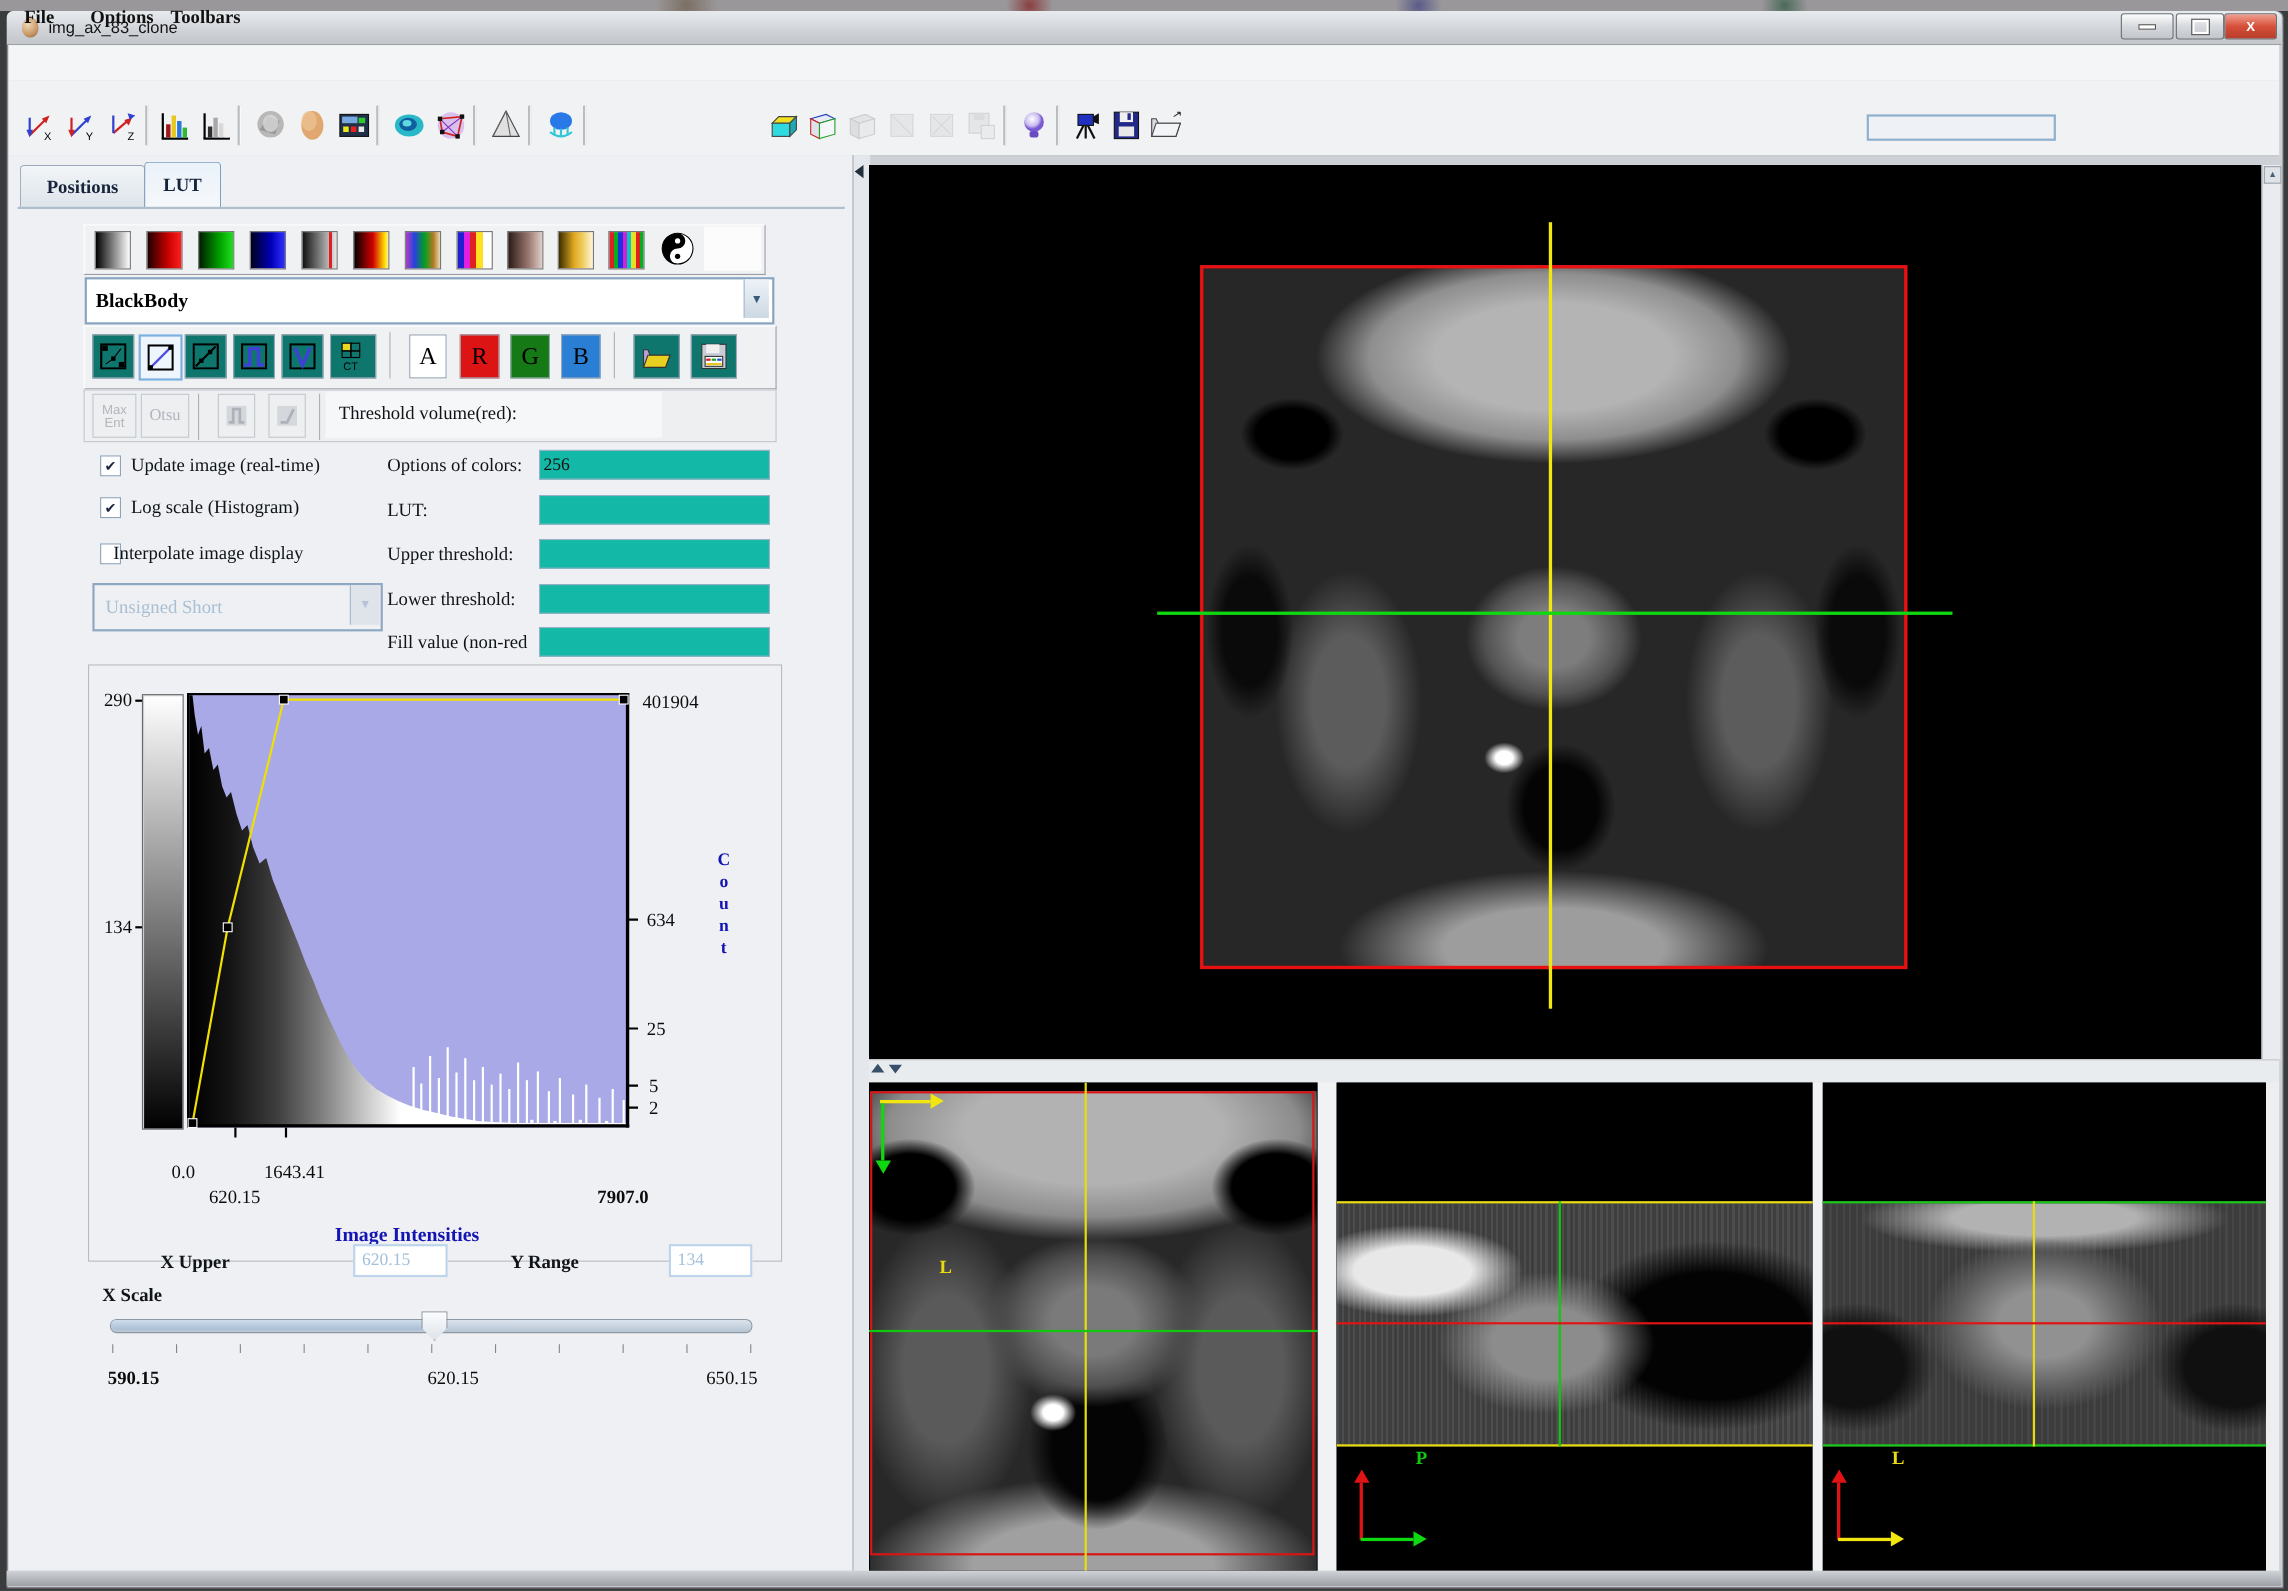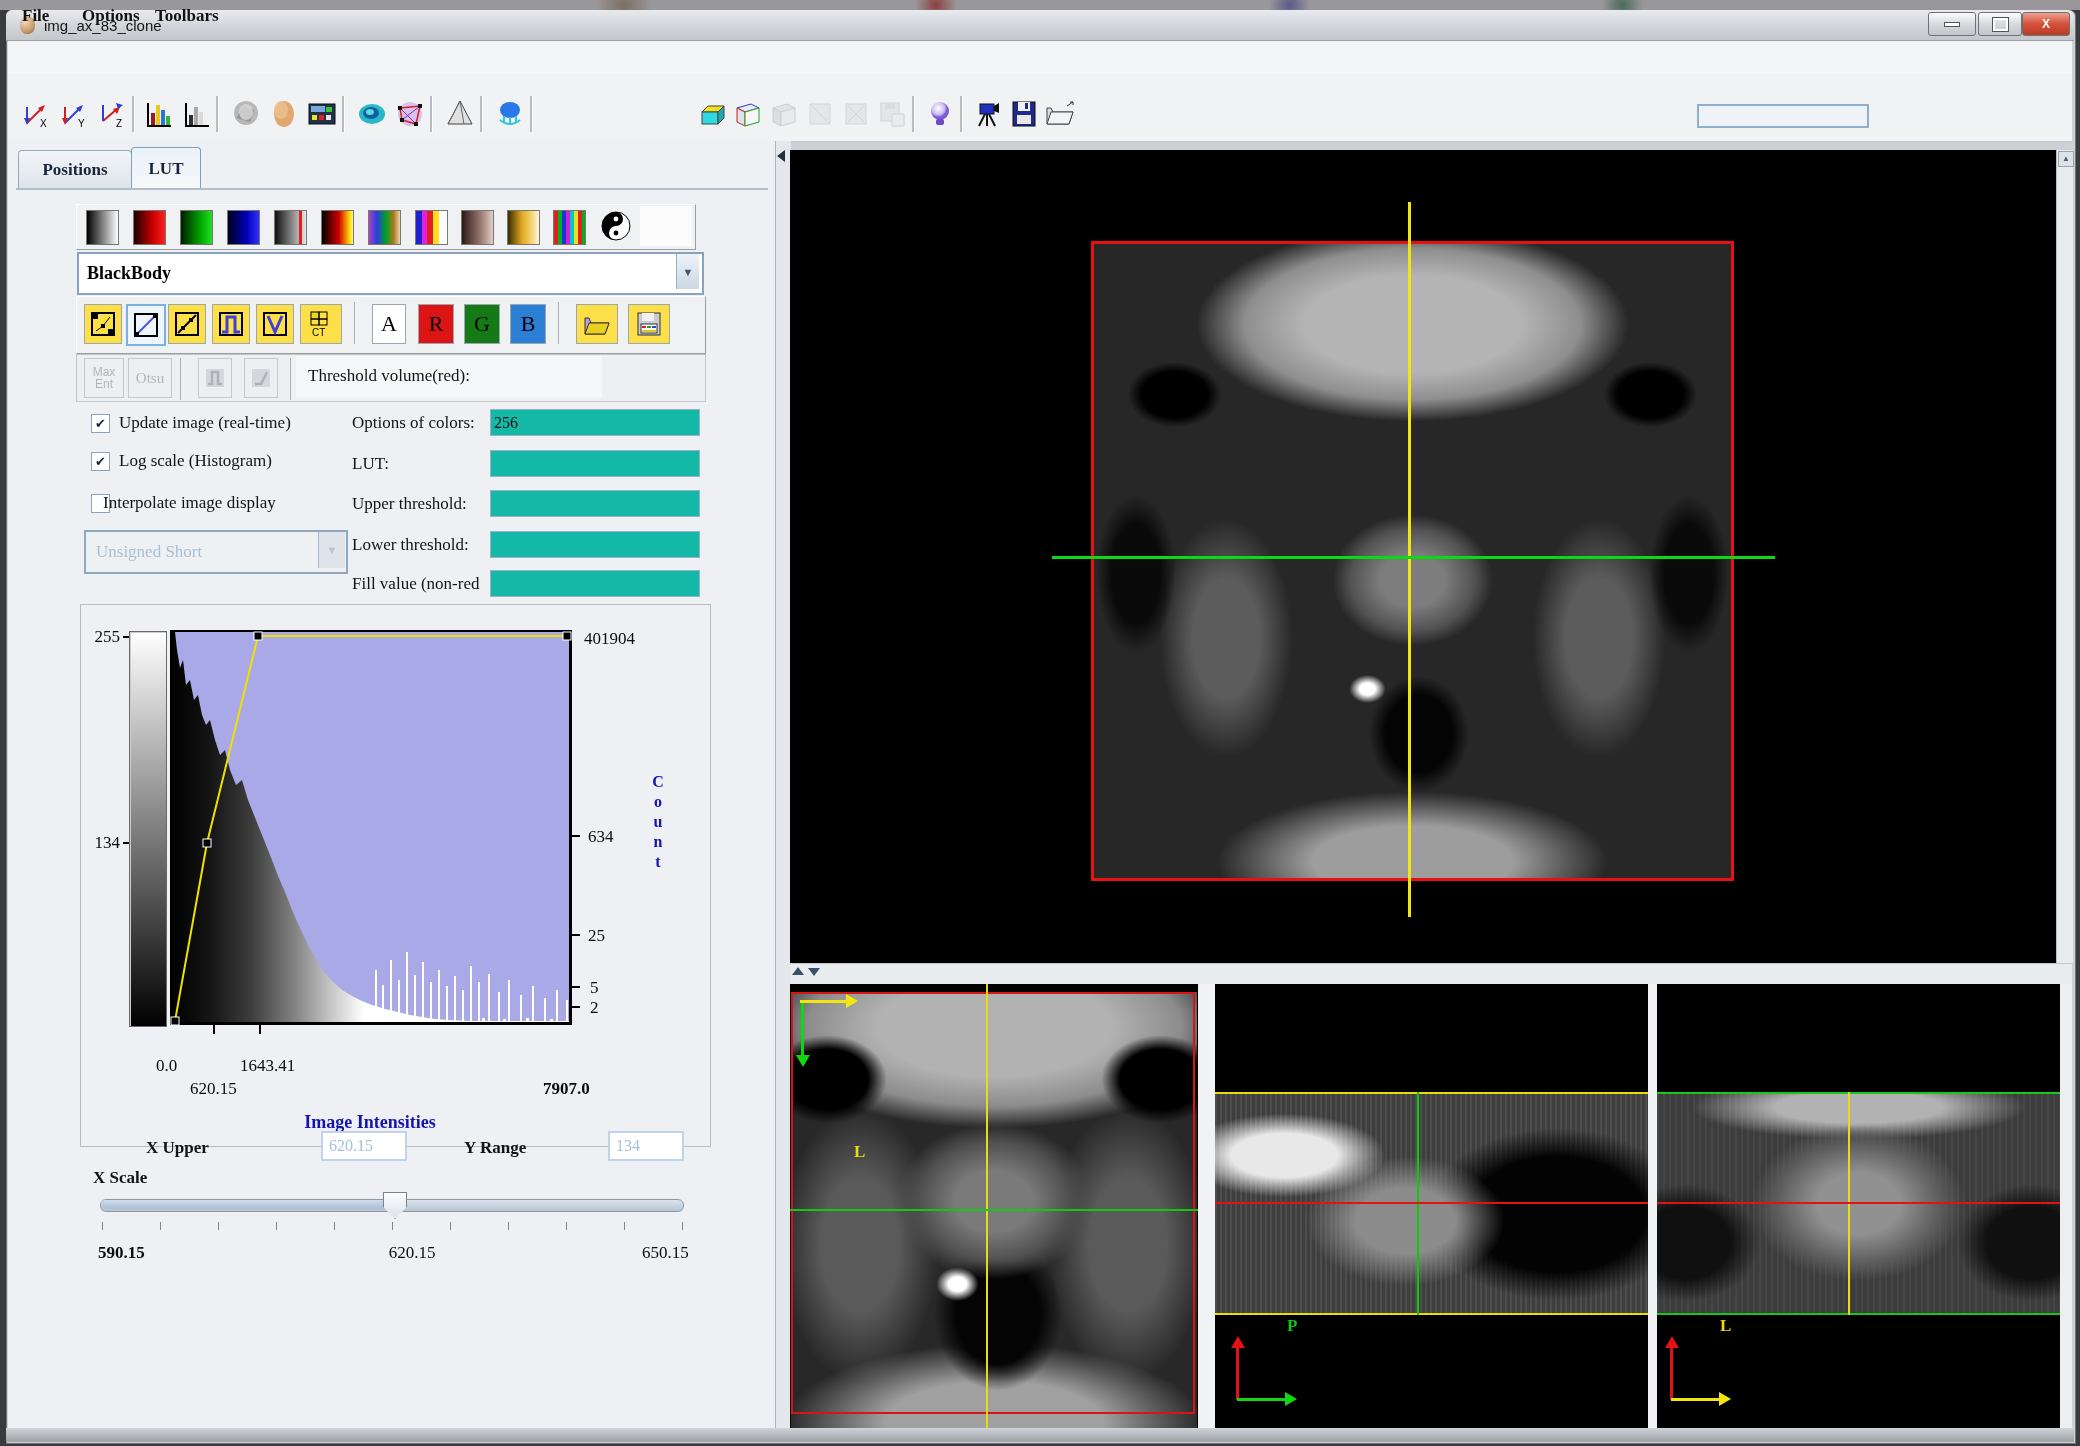--- a/index.html
+++ b/index.html
@@ -51,21 +51,21 @@
   .sw10{background:linear-gradient(to right,#3a2c00,#e0a820 45%,#f0cc60 70%,#fff6dc);}
   .sw11{background:repeating-linear-gradient(to right,#e02020 0 4px,#00b020 4px 8px,#2030e0 8px 12px,#d020d0 12px 16px,#00c8c8 16px 20px,#e8e020 20px 24px);}
   #swatch-white{left:640px;top:206px;width:52px;height:40px;background:#fcfcfc;}
   
   #lutcombo{left:77px;top:252px;width:623px;height:39px;background:#fff;border:2px solid #87a3bf;display:flex;align-items:center;}
   #lutcombo-arrow{left:676px;top:254px;width:22px;height:35px;background:linear-gradient(#eef2f7,#cdd8e3);
       border-left:1px solid #9ab0c4;display:flex;align-items:center;justify-content:center;font-size:11px;color:#3a5a7a;}
   
   #btnrow{left:76px;top:296px;width:628px;height:56px;background:#f0f1f3;
       border-top:1px solid #fff;border-left:1px solid #fff;border-right:1px solid #9a9ea3;border-bottom:1px solid #9a9ea3;}
-  .xbtn{top:304px;height:38px;border:1px solid #9aa6b4;background:#fde047;display:flex;align-items:center;justify-content:center;}
+  .xbtn{top:304px;height:38px;border:1px solid #9aa6b4;background:#0f766e;display:flex;align-items:center;justify-content:center;}
   .xbtn.sel{border:2px solid #7cb0e0;background:#eef5fc;}
   .lbtn{font-size:22px;}
   .vsep{top:302px;width:1px;height:42px;background:#aab0b8;}
   
   #thrrow{left:76px;top:354px;width:628px;height:46px;background:#edeff1;border:1px solid #c2c6cb;}
   .gbtn{top:358px;height:38px;border:1px solid #c2c8cf;background:#edeff1;color:#b2b6bc;
         display:flex;align-items:center;justify-content:center;}
   #thr-label-strip{left:296px;top:356px;width:306px;height:42px;background:#f6f7f8;}
   
   .cb{width:17px;height:17px;background:#fff;border:1px solid #8fa3b8;font-size:13px;color:#16233a;
@@ -506,21 +506,21 @@
   <div class="abs flabel serif" style="left:352px;top:454px;">LUT:</div>
   <div class="abs tfield" style="left:490px;top:450px;"><span></span></div>
   <div class="abs flabel serif" style="left:352px;top:494px;">Upper threshold:</div>
   <div class="abs tfield" style="left:490px;top:490px;"><span></span></div>
   <div class="abs flabel serif" style="left:352px;top:535px;">Lower threshold:</div>
   <div class="abs tfield" style="left:490px;top:531px;"><span></span></div>
   <div class="abs flabel serif" style="left:352px;top:574px;">Fill value (non-red</div>
   <div class="abs tfield" style="left:490px;top:570px;"><span></span></div>
 
   <div class="abs" id="histbox"></div>
-  <div class="abs axlab" style="left:86px;top:627px;width:34px;text-align:right;">255</div>
+  <div class="abs axlab" style="left:86px;top:627px;width:34px;text-align:right;">290</div>
   <div class="abs tick" style="left:123px;top:636px;width:8px;height:2px;"></div>
   <div class="abs axlab" style="left:86px;top:833px;width:34px;text-align:right;">134</div>
   <div class="abs tick" style="left:123px;top:842px;width:8px;height:2px;"></div>
   <div class="abs" id="gradbar"></div>
 
   <svg class="abs" style="left:170px;top:630px;" width="412" height="406">
     <defs>
       <linearGradient id="histgrad" x1="0" y1="0" x2="1" y2="0">
         <stop offset="0" stop-color="#000"></stop>
           <stop offset=".10" stop-color="#161616"></stop>

